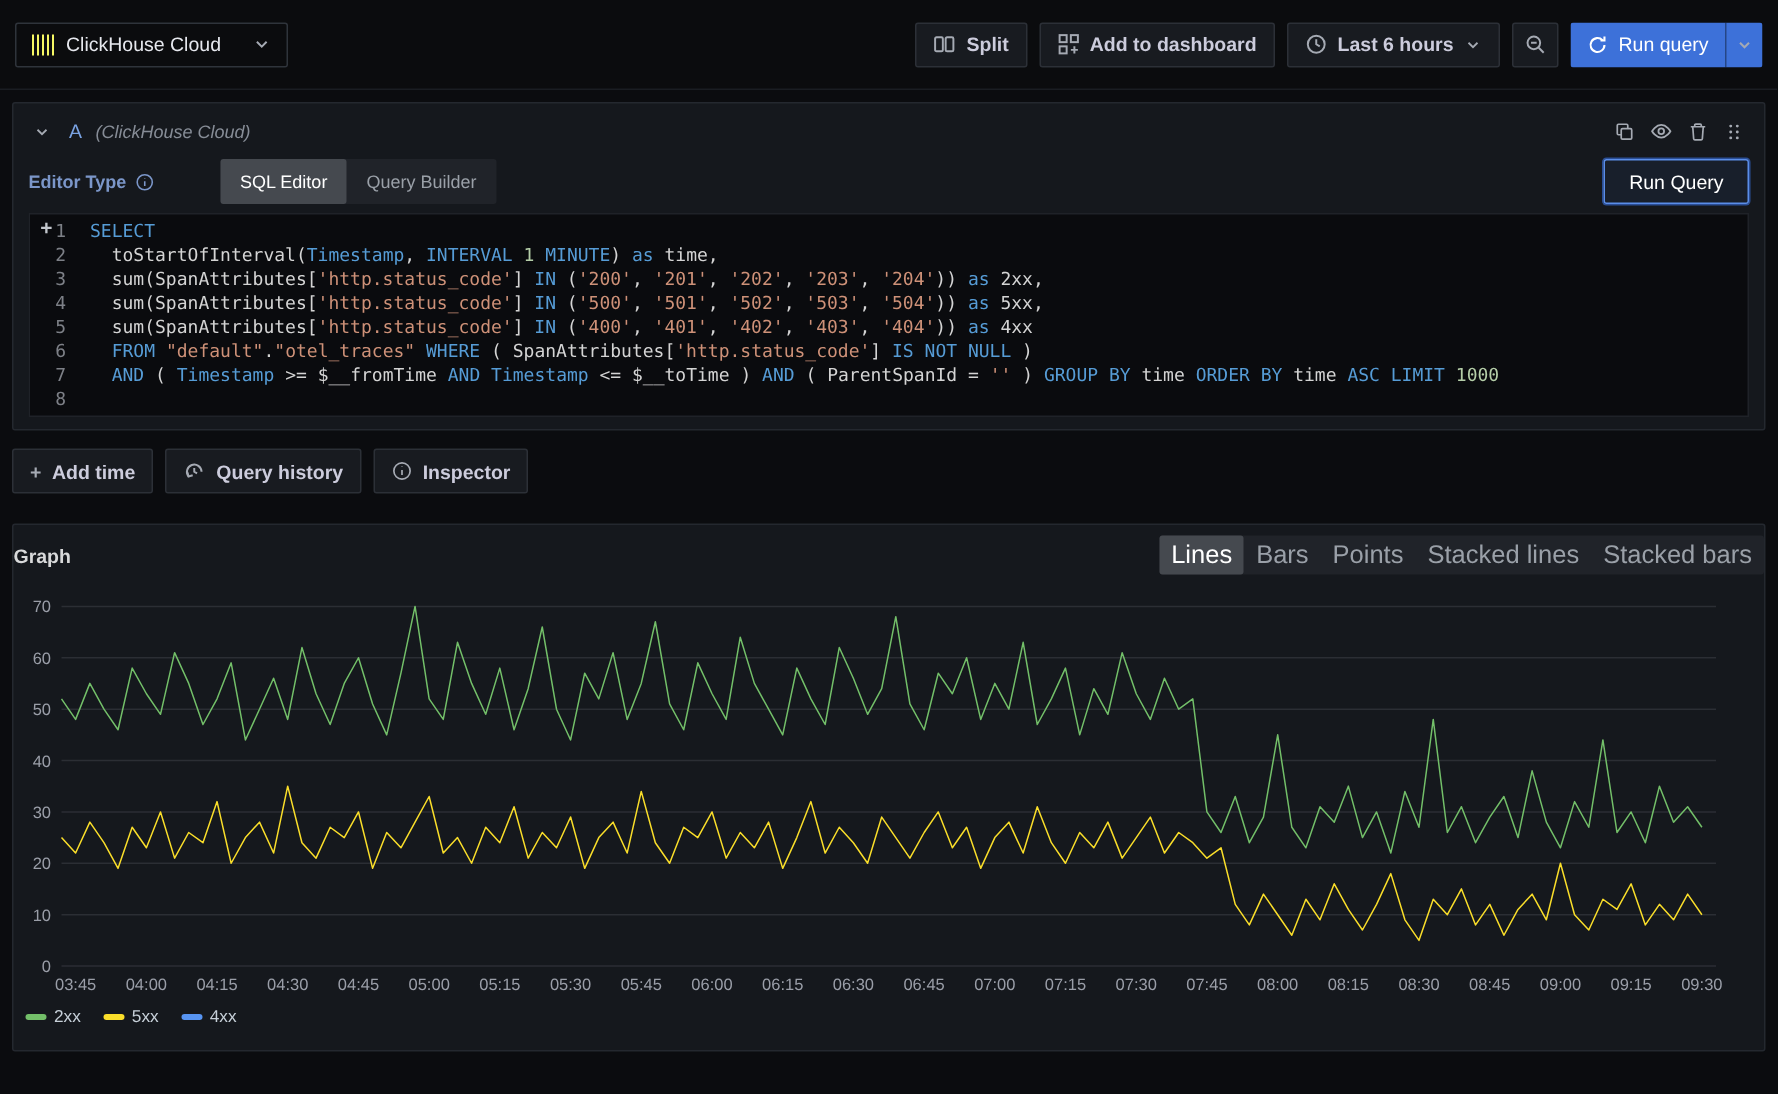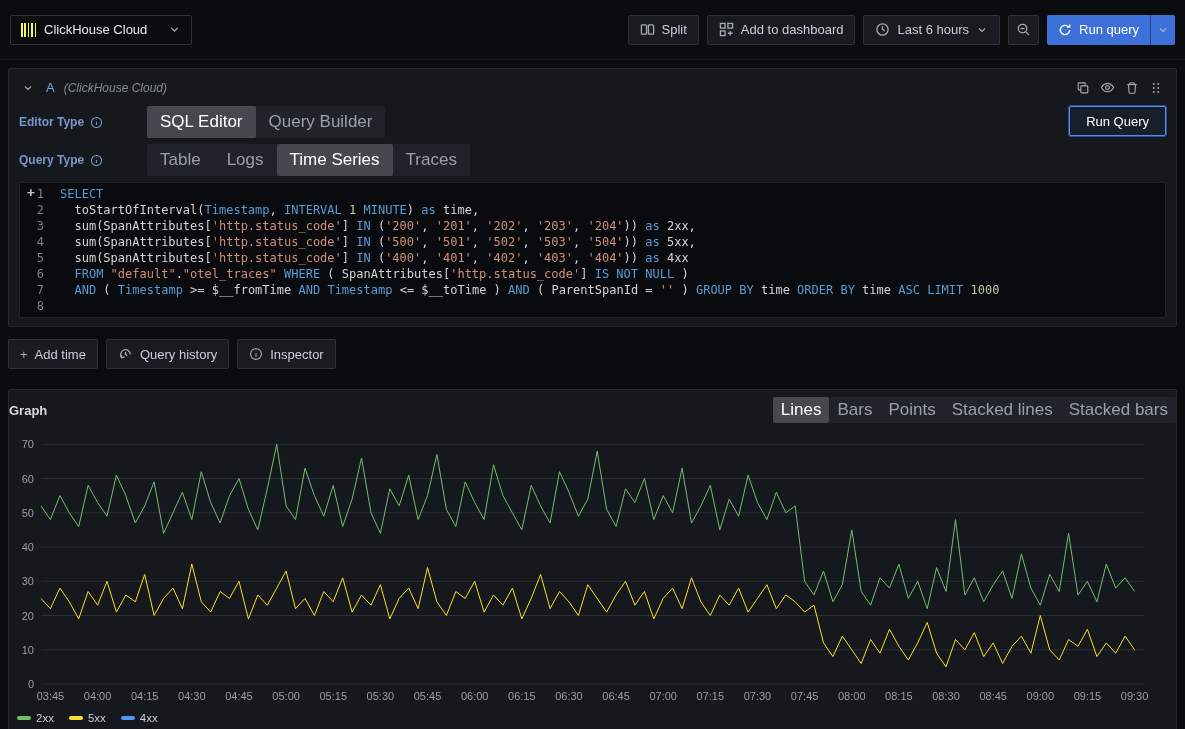--- a/index.html
+++ b/index.html
@@ -9,21 +9,21 @@
   
   .topbar{height:60px;display:flex;align-items:center;justify-content:space-between;
           padding:0 10px;background:#0b0c0e;border-bottom:1px solid #1a1d22}
   .ds-picker{display:flex;align-items:center;gap:8px;height:30px;padding:0 10px;
              background:#0b0c0e;border:1px solid #2f343b;border-radius:2px;min-width:182px;cursor:pointer}
   .ch-logo{width:15px;height:14px;flex:0 0 15px;
            background:repeating-linear-gradient(90deg,#f5f764 0 1.6px,#0b0c0e 1.6px 3.4px)}
   .ds-picker .label{flex:1;color:#e6e8ee;font-weight:500}
   .topbar-right{display:flex;align-items:center;gap:8px}
   .tb-btn{display:flex;align-items:center;gap:7px;height:30px;padding:0 11px;background:#181b20;
-          border:1px solid #2c3037;border-radius:2px;color:#ccccdc;font-size:13px;font-weight:400;cursor:pointer;
+          border:1px solid #2c3037;border-radius:2px;color:#ccccdc;font-size:13px;font-weight:700;cursor:pointer;
           font-family:inherit}
   .tb-btn.icon-only{padding:0 7px}
   .icon{display:inline-flex;align-items:center;color:#a5aab3}
   .run-split{display:flex;border-radius:2px;overflow:hidden}
   .run-main{display:flex;align-items:center;gap:7px;background:#3d71d9;color:#fff;padding:0 11px;height:30px;
             font-weight:500;border:none;font-size:13px;cursor:pointer;font-family:inherit}
   .run-main .icon{color:#fff}
   .run-caret{width:25px;display:flex;align-items:center;justify-content:center;background:#3d71d9;
              border:none;border-left:1px solid rgba(0,0,0,.38);color:#fff;cursor:pointer;height:30px}
 
@@ -34,21 +34,21 @@
   .qp-hint{font-style:italic;color:#868c96;font-size:12px}
   .qp-icons{margin-left:auto;display:flex;gap:4px;align-items:center}
   .icon-btn{background:none;border:none;color:#9da2ab;cursor:pointer;display:flex;padding:3px}
 
   .qp-body{padding:0 10px 8px}
   .field-row{display:flex;margin-bottom:6px}
   .field-label{width:128px;display:flex;align-items:center;gap:6px;color:#7b96c9;font-size:12px;font-weight:700}
   .field-label .icon{color:#7b96c9}
 
   .radiogroup{display:inline-flex;background:#202329;border-radius:2px}
-  .radio-opt{border:none;background:transparent;color:#9aa0a8;font-size:17px;padding:6px 13px;cursor:pointer;
+  .radio-opt{border:none;background:transparent;color:#9aa0a8;font-size:12px;padding:6px 13px;cursor:pointer;
              border-radius:2px;font-family:inherit;font-weight:500}
   .radio-opt.active{background:#45494f;color:#fff}
   .radiogroup.small .radio-opt{font-size:17px;padding:3px 8px;font-weight:500}
 
   .run-query-btn{margin-left:auto;height:30px;padding:0 16px;background:rgba(61,113,217,.08);
                  border:1px solid #5a8de8;box-shadow:0 0 0 1px #2b4e96;border-radius:2px;color:#fff;
                  font-weight:500;font-size:13px;cursor:pointer;font-family:inherit}
 
   
   .sql-editor{margin-top:3px;background:#0a0b0e;border:1px solid #1f2228;padding:3px 0;
@@ -215,38 +215,20 @@
             </svg>
         </span>
       </span>
       <div class="radiogroup">
         <button class="radio-opt active">SQL Editor</button>
         <button class="radio-opt">Query Builder</button>
       </div>
       <button class="run-query-btn">Run Query</button>
     </div>
 
-    <div class="field-row">
-      <span class="field-label">
-        <span>Query Type</span>
-        <span class="icon">
-          <svg width="13" height="13" viewBox="0 0 16 16" fill="none" stroke="currentColor" stroke-width="1.3">
-              <circle cx="8" cy="8" r="6.2"></circle>
-              <path d="M8 7.2V11"></path>
-              <path d="M8 4.6v.3"></path>
-            </svg>
-        </span>
-      </span>
-      <div class="radiogroup">
-        <button class="radio-opt">Table</button>
-        <button class="radio-opt">Logs</button>
-        <button class="radio-opt active">Time Series</button>
-        <button class="radio-opt">Traces</button>
-      </div>
-    </div>
 
     <div class="sql-editor">
       <span class="gutter-plus">+</span>
       <div>
           <div class="code-line"><span class="ln">1</span><span><span class="tk-kw">SELECT</span></span></div>
           <div class="code-line"><span class="ln">2</span><span><span class="tk-pl">  </span><span class="tk-pl">toStartOfInterval</span><span class="tk-pl">(</span><span class="tk-kw">Timestamp</span><span class="tk-pl">, </span><span class="tk-kw">INTERVAL</span><span class="tk-pl"> </span><span class="tk-num">1</span><span class="tk-pl"> </span><span class="tk-kw">MINUTE</span><span class="tk-pl">) </span><span class="tk-kw">as</span><span class="tk-pl"> time,</span></span></div>
           <div class="code-line"><span class="ln">3</span><span><span class="tk-pl">  </span><span class="tk-pl">sum(SpanAttributes[</span><span class="tk-str">'http.status_code'</span><span class="tk-pl">] </span><span class="tk-kw">IN</span><span class="tk-pl"> (</span><span class="tk-str">'200'</span><span class="tk-pl">, </span><span class="tk-str">'201'</span><span class="tk-pl">, </span><span class="tk-str">'202'</span><span class="tk-pl">, </span><span class="tk-str">'203'</span><span class="tk-pl">, </span><span class="tk-str">'204'</span><span class="tk-pl">)) </span><span class="tk-kw">as</span><span class="tk-pl"> 2xx,</span></span></div>
           <div class="code-line"><span class="ln">4</span><span><span class="tk-pl">  </span><span class="tk-pl">sum(SpanAttributes[</span><span class="tk-str">'http.status_code'</span><span class="tk-pl">] </span><span class="tk-kw">IN</span><span class="tk-pl"> (</span><span class="tk-str">'500'</span><span class="tk-pl">, </span><span class="tk-str">'501'</span><span class="tk-pl">, </span><span class="tk-str">'502'</span><span class="tk-pl">, </span><span class="tk-str">'503'</span><span class="tk-pl">, </span><span class="tk-str">'504'</span><span class="tk-pl">)) </span><span class="tk-kw">as</span><span class="tk-pl"> 5xx,</span></span></div>
           <div class="code-line"><span class="ln">5</span><span><span class="tk-pl">  </span><span class="tk-pl">sum(SpanAttributes[</span><span class="tk-str">'http.status_code'</span><span class="tk-pl">] </span><span class="tk-kw">IN</span><span class="tk-pl"> (</span><span class="tk-str">'400'</span><span class="tk-pl">, </span><span class="tk-str">'401'</span><span class="tk-pl">, </span><span class="tk-str">'402'</span><span class="tk-pl">, </span><span class="tk-str">'403'</span><span class="tk-pl">, </span><span class="tk-str">'404'</span><span class="tk-pl">)) </span><span class="tk-kw">as</span><span class="tk-pl"> 4xx</span></span></div>
           <div class="code-line"><span class="ln">6</span><span><span class="tk-pl">  </span><span class="tk-kw">FROM</span><span class="tk-pl"> </span><span class="tk-str">"default"</span><span class="tk-pl">.</span><span class="tk-str">"otel_traces"</span><span class="tk-pl"> </span><span class="tk-kw">WHERE</span><span class="tk-pl"> ( SpanAttributes[</span><span class="tk-str">'http.status_code'</span><span class="tk-pl">] </span><span class="tk-kw">IS NOT NULL</span><span class="tk-pl"> )</span></span></div>

